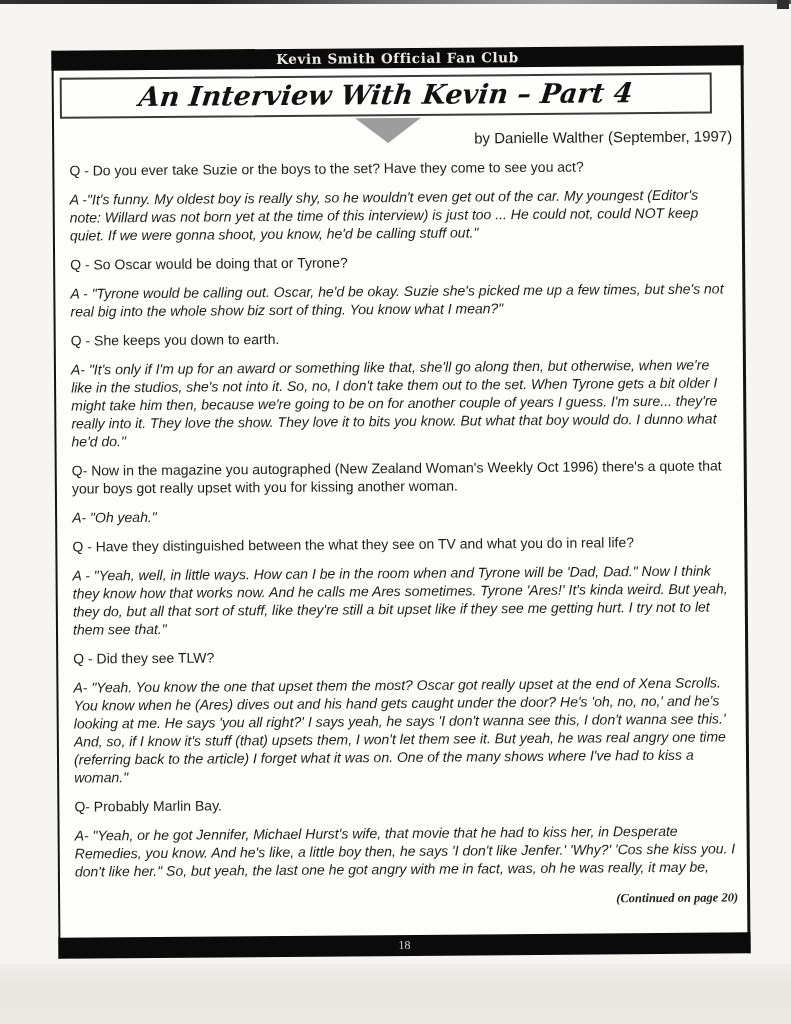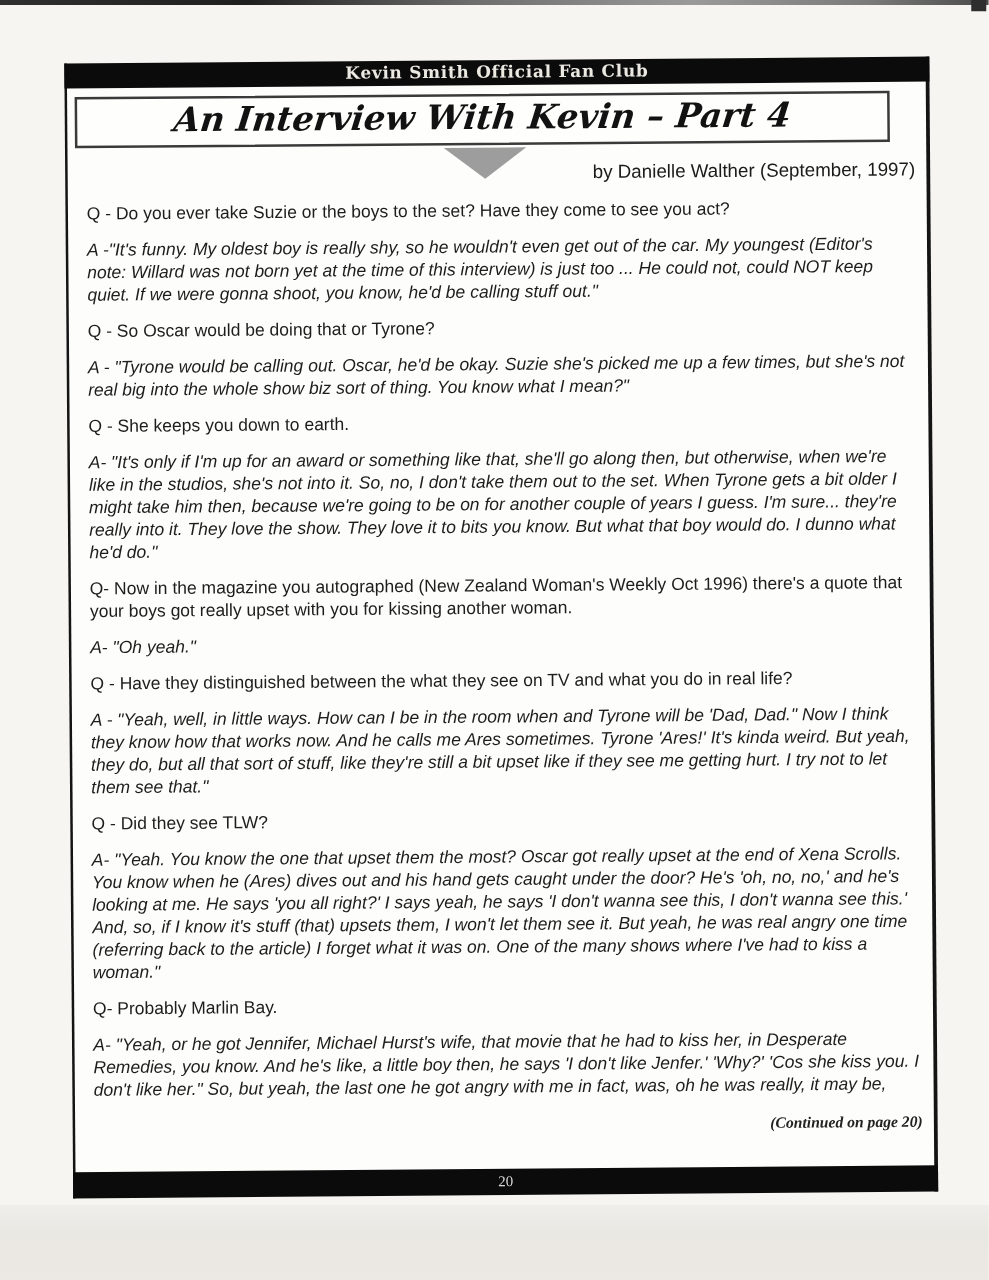--- a/index.html
+++ b/index.html
@@ -103,16 +103,16 @@
         <p class="a">A - "Yeah, well, in little ways. How can I be in the room when and Tyrone will be 'Dad, Dad." Now I think they know how that works now. And he calls me Ares sometimes. Tyrone 'Ares!' It's kinda weird. But yeah, they do, but all that sort of stuff, like they're still a bit upset like if they see me getting hurt. I try not to let them see that."</p>
         <p class="q">Q - Did they see TLW?</p>
         <p class="a">A- "Yeah. You know the one that upset them the most? Oscar got really upset at the end of Xena Scrolls. You know when he (Ares) dives out and his hand gets caught under the door? He's 'oh, no, no,' and he's looking at me. He says 'you all right?' I says yeah, he says 'I don't wanna see this, I don't wanna see this.' And, so, if I know it's stuff (that) upsets them, I won't let them see it. But yeah, he was real angry one time (referring back to the article) I forget what it was on. One of the many shows where I've had to kiss a woman."</p>
         <p class="q">Q- Probably Marlin Bay.</p>
         <p class="a">A- "Yeah, or he got Jennifer, Michael Hurst's wife, that movie that he had to kiss her, in Desperate Remedies, you know. And he's like, a little boy then, he says 'I don't like Jenfer.' 'Why?' 'Cos she kiss you. I don't like her." So, but yeah, the last one he got angry with me in fact, was, oh he was really, it may be,</p>
       </div>
 
     <div class="continued">(Continued on page 20)</div>
 
     <div class="footer-bar">
-      <span>20</span>
+      <span>18</span>
     </div>
   </div>
 </div>
 
 </body></html>

